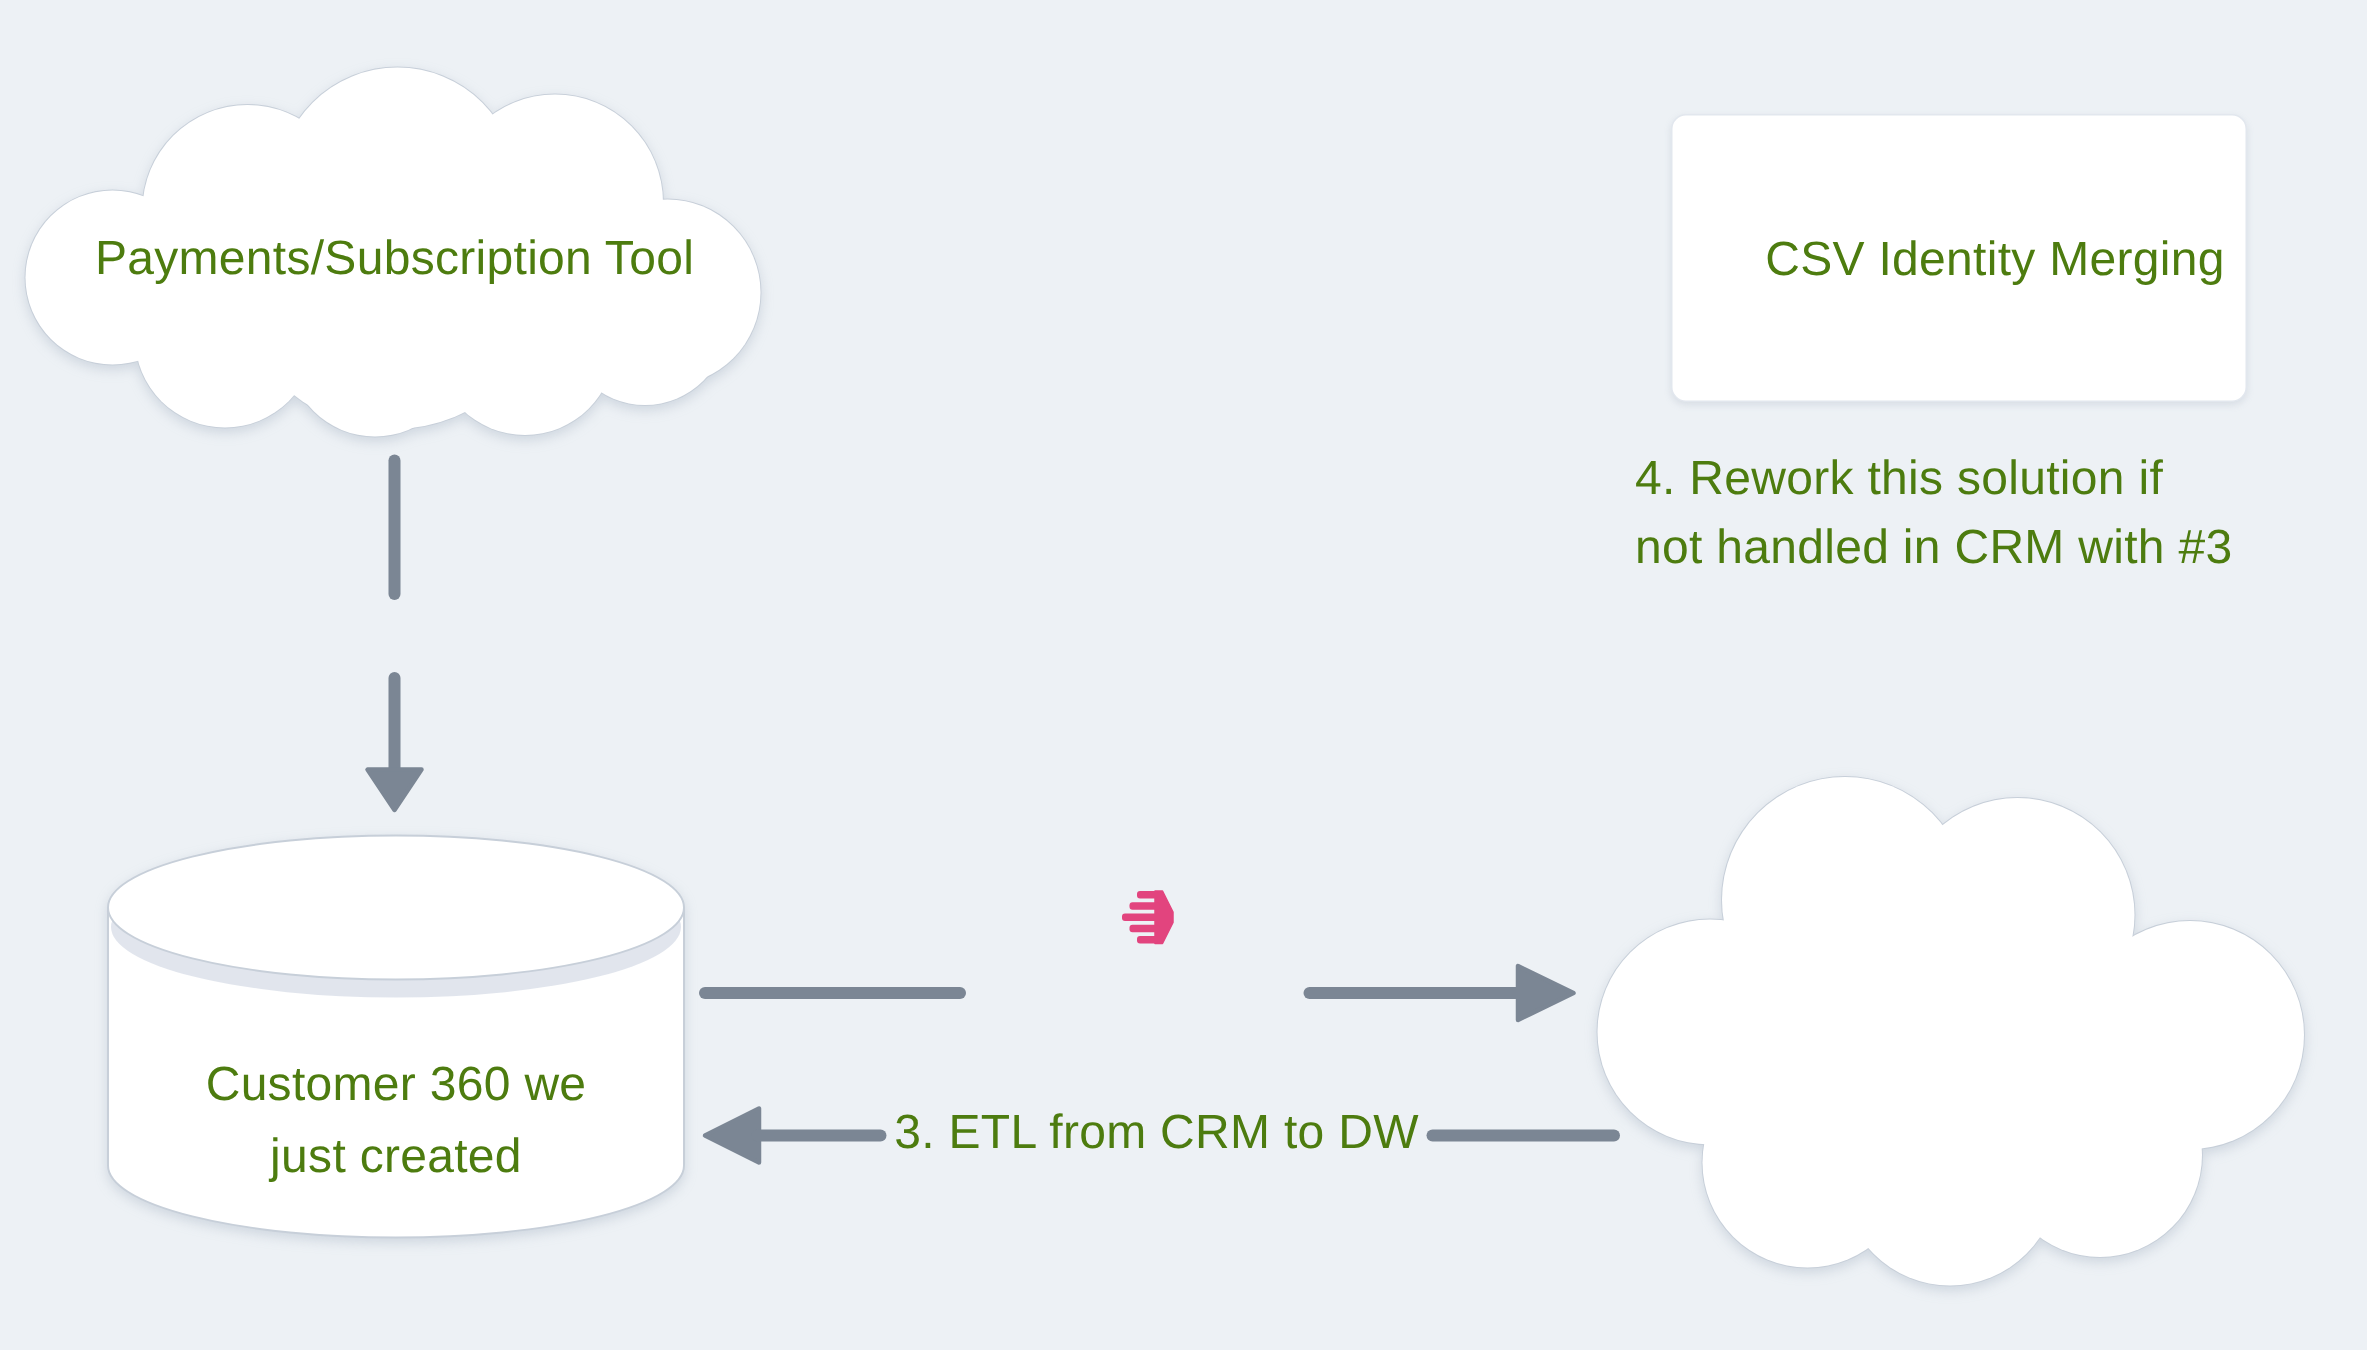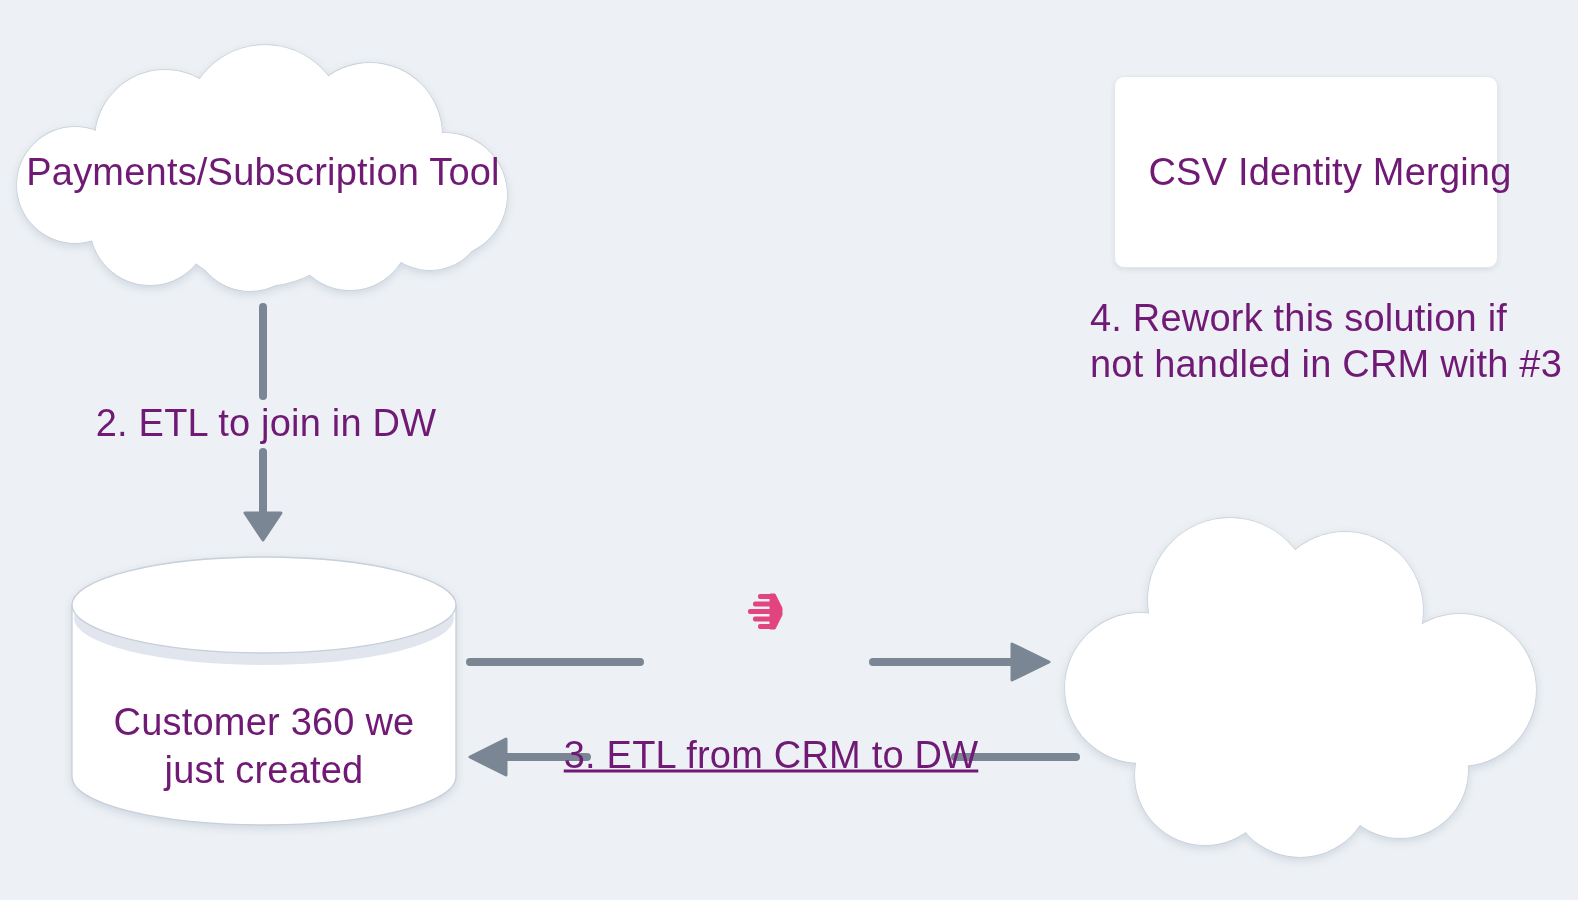--- a/index.html
+++ b/index.html
@@ -12,22 +12,22 @@
     overflow: hidden;
   }
   .diagram-svg {
     position: absolute;
     left: 0; top: 0;
     width: 1578px; height: 900px;
   }
   .shape-shadow { filter: drop-shadow(0 3px 4px rgba(140,155,175,0.30)); }
   .label {
     position: absolute;
-    color: #701a75;
-    font-size: 38px;
+    color: #4d7c0f;
+    font-size: 32px;
     font-weight: 500;
     letter-spacing: 0.2px;
     white-space: nowrap;
   }
   .center { transform: translate(-50%, -50%); }
   .center-x { transform: translateX(-50%); margin-top: 24px; }
   .note-block { line-height: 46px; white-space: nowrap; }
   .cyl-label { text-align: center; line-height: 48px; }
   .csv-box {
     position: absolute;
@@ -122,24 +122,23 @@
 
   <div class="csv-box">
     <div class="label">CSV Identity Merging</div>
   </div>
 
   <div class="label note-block" style="left:1090px; top:295px;">
     <div>4. Rework this solution if</div>
     <div>not handled in CRM with #3</div>
   </div>
 
-  <div class="label center" style="left:266px; top:423px;">2. ETL to join in DW</div>
 
   <div class="label center-x cyl-label" style="left:264px; top:674px;">
     <div>Customer 360 we</div>
     <div>just created</div>
   </div>
 
 
-  <div class="label center" style="left:771px; top:755px;text-decoration:underline;">3. ETL from CRM to DW</div>
+  <div class="label center" style="left:771px; top:755px;">3. ETL from CRM to DW</div>
 
 
 </div>
 
 </body></html>

